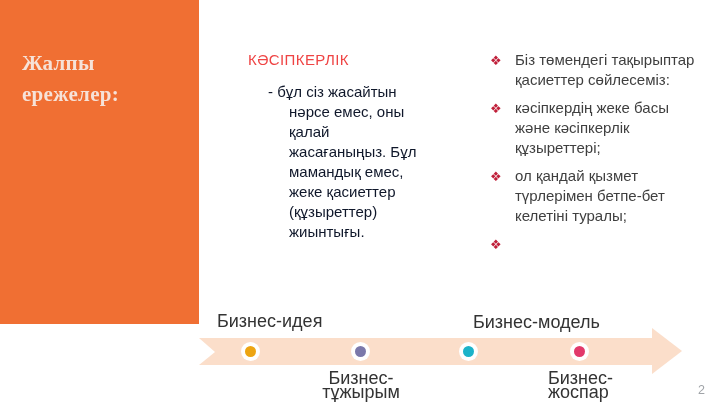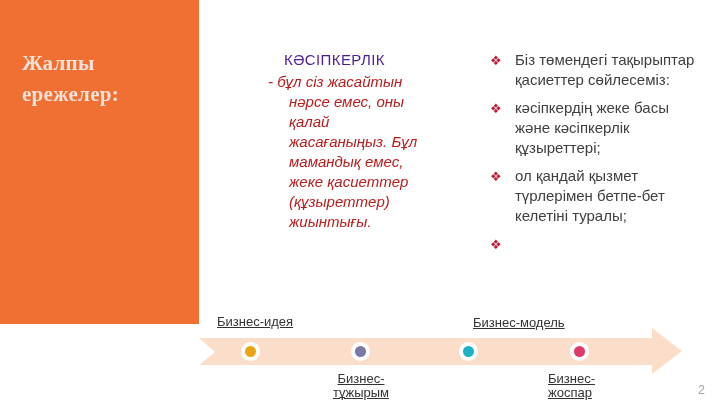--- a/index.html
+++ b/index.html
@@ -11,28 +11,27 @@
   .sidebar{position:absolute;left:0;top:0;width:199px;height:324px;background:#F06F33;}
   .sidebar-title{
     position:absolute;left:22px;top:48px;width:160px;
     font-family:"Liberation Serif","DejaVu Serif",serif;
     font-weight:bold;font-size:21px;line-height:31px;color:#F6E2D8;
     white-space:pre-line;letter-spacing:.3px;
   }
   .chart-icon{position:absolute;left:16px;top:330px;}
   
   .main-heading{
-    position:absolute;left:248px;top:51px;font-size:15px;color:#4c1d95;
+    position:absolute;left:248px;top:51px;font-size:15px;color:#ef4444;
     letter-spacing:.4px;
-    margin-left:36px;
   }
   .main-paragraph{
-    position:absolute;left:268px;top:72px;width:160px;box-sizing:border-box;
+    position:absolute;left:268px;top:82px;width:160px;box-sizing:border-box;
     padding-left:21px;text-indent:-21px;
-    font-size:15px;line-height:20px;color:#b91c1c;font-style:italic;
+    font-size:15px;line-height:20px;color:#0f172a;
   }
   
   .topics{position:absolute;left:490px;top:50px;width:215px;list-style:none;margin:0;padding:0;}
   .topic-item{position:relative;padding-left:25px;margin-bottom:8px;width:180px;
     font-size:15px;line-height:20px;color:#3F3F3F;}
   .topic-bullet{position:absolute;left:0;top:1px;font-size:13px;color:#C0203A;}
   
   .tl-band{position:absolute;left:199px;top:338px;width:453px;height:27px;background:#FBDECA;}
   .tl-arrowhead{
     position:absolute;left:652px;top:328px;width:0;height:0;
@@ -43,21 +42,21 @@
     position:absolute;left:199px;top:338px;width:0;height:0;
     border-top:14px solid transparent;border-bottom:13px solid transparent;
     border-left:16px solid #ffffff;
   }
   .tl-dot-wrap{
     position:absolute;top:342px;width:19px;height:19px;border-radius:50%;
     background:#ffffff;display:flex;align-items:center;justify-content:center;
   }
   .tl-dot{width:11px;height:11px;border-radius:50%;}
   .dw1{left:241px;} .dw2{left:351px;} .dw3{left:459px;} .dw4{left:570px;}
-  .tl-label{position:absolute;font-size:13px;line-height:13.5px;color:#333333;text-decoration:underline;}
+  .tl-label{position:absolute;font-size:18px;line-height:13.5px;color:#333333;}
   .lab-above-1{left:217px;top:315px;}
   .lab-above-2{left:429px;top:316px;margin-left:44px;}
   .lab-below-1{left:321px;top:372px;width:80px;text-align:center;white-space:pre-line;}
   .lab-below-2{left:548px;top:372px;white-space:pre-line;}
   
   .page-number{position:absolute;left:698px;top:383px;font-size:12.5px;color:#A0A4A8;}
 </style>
 </head>
 <body>
 

